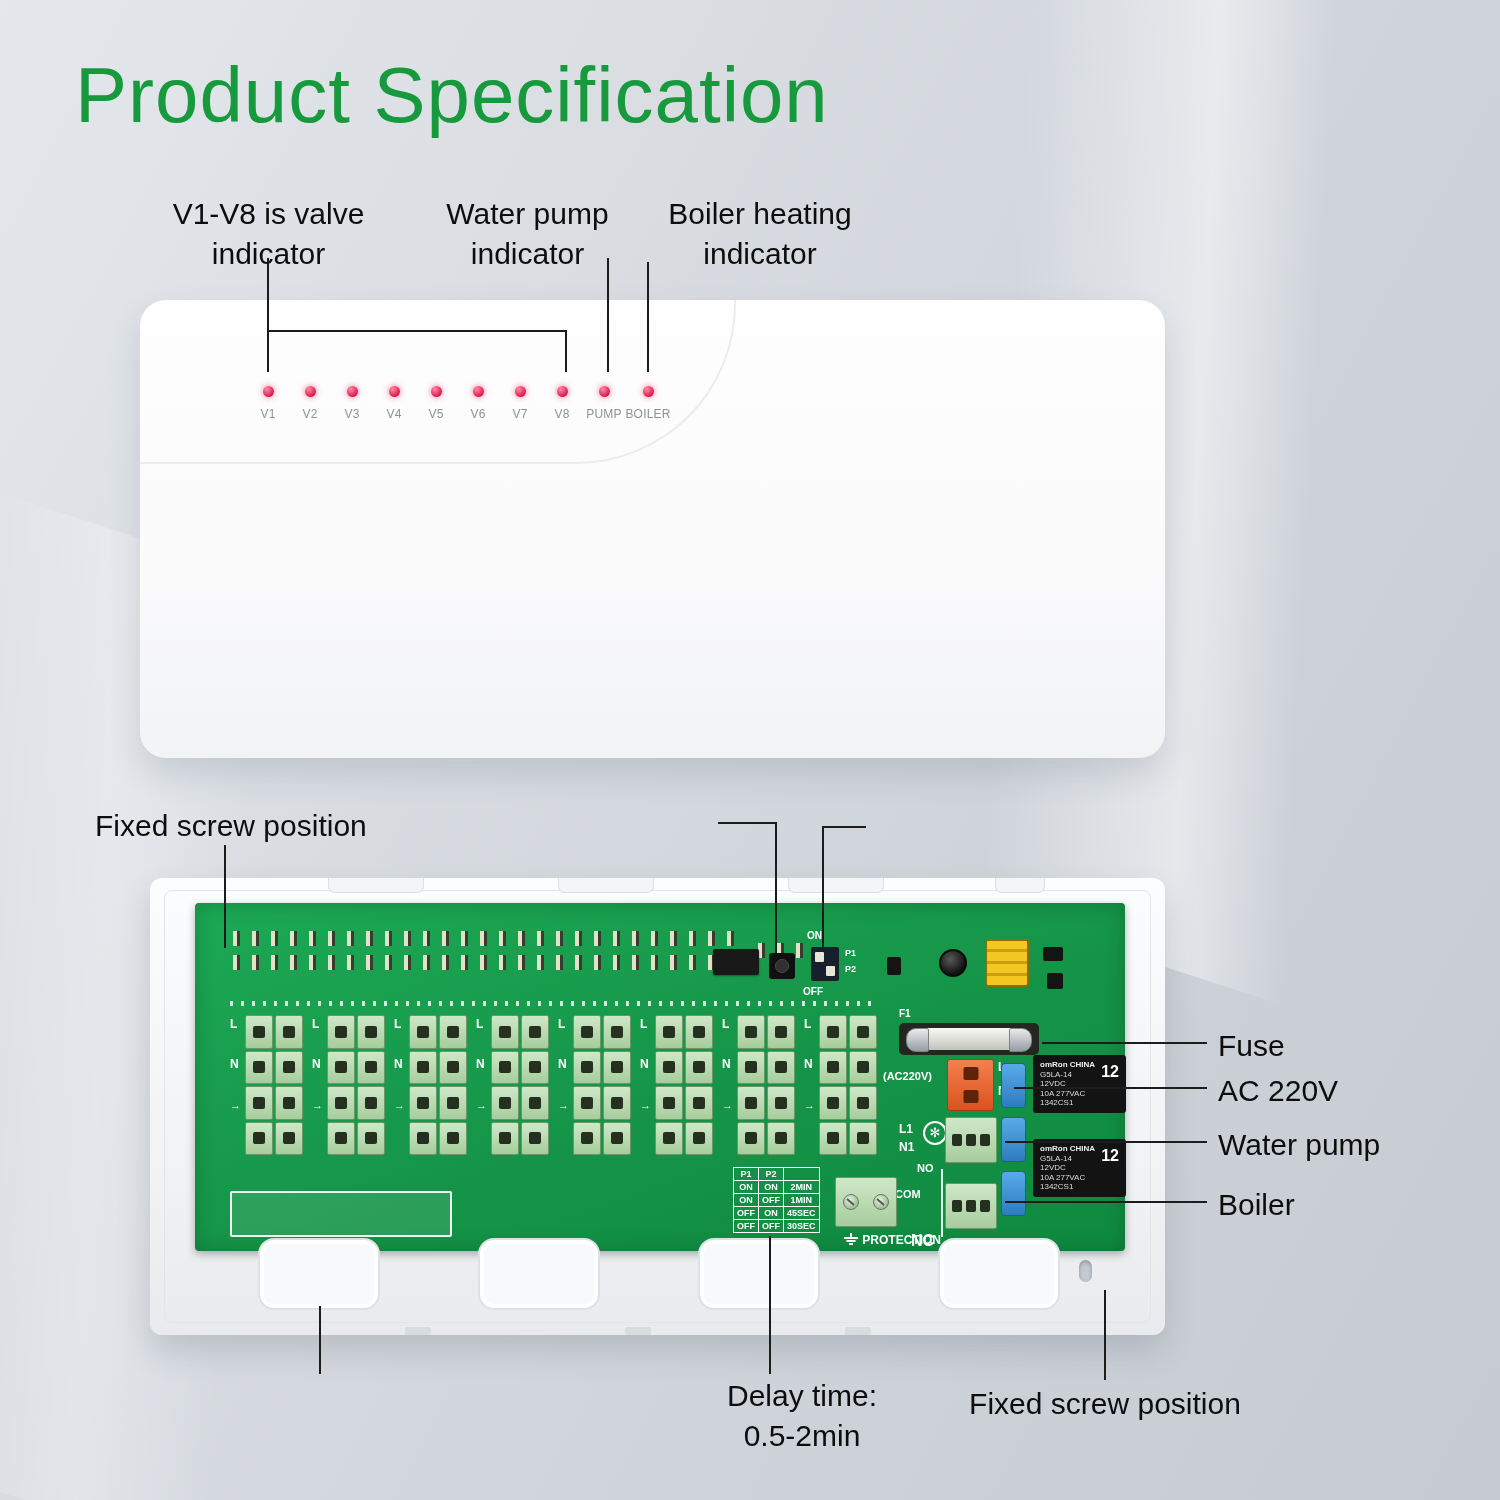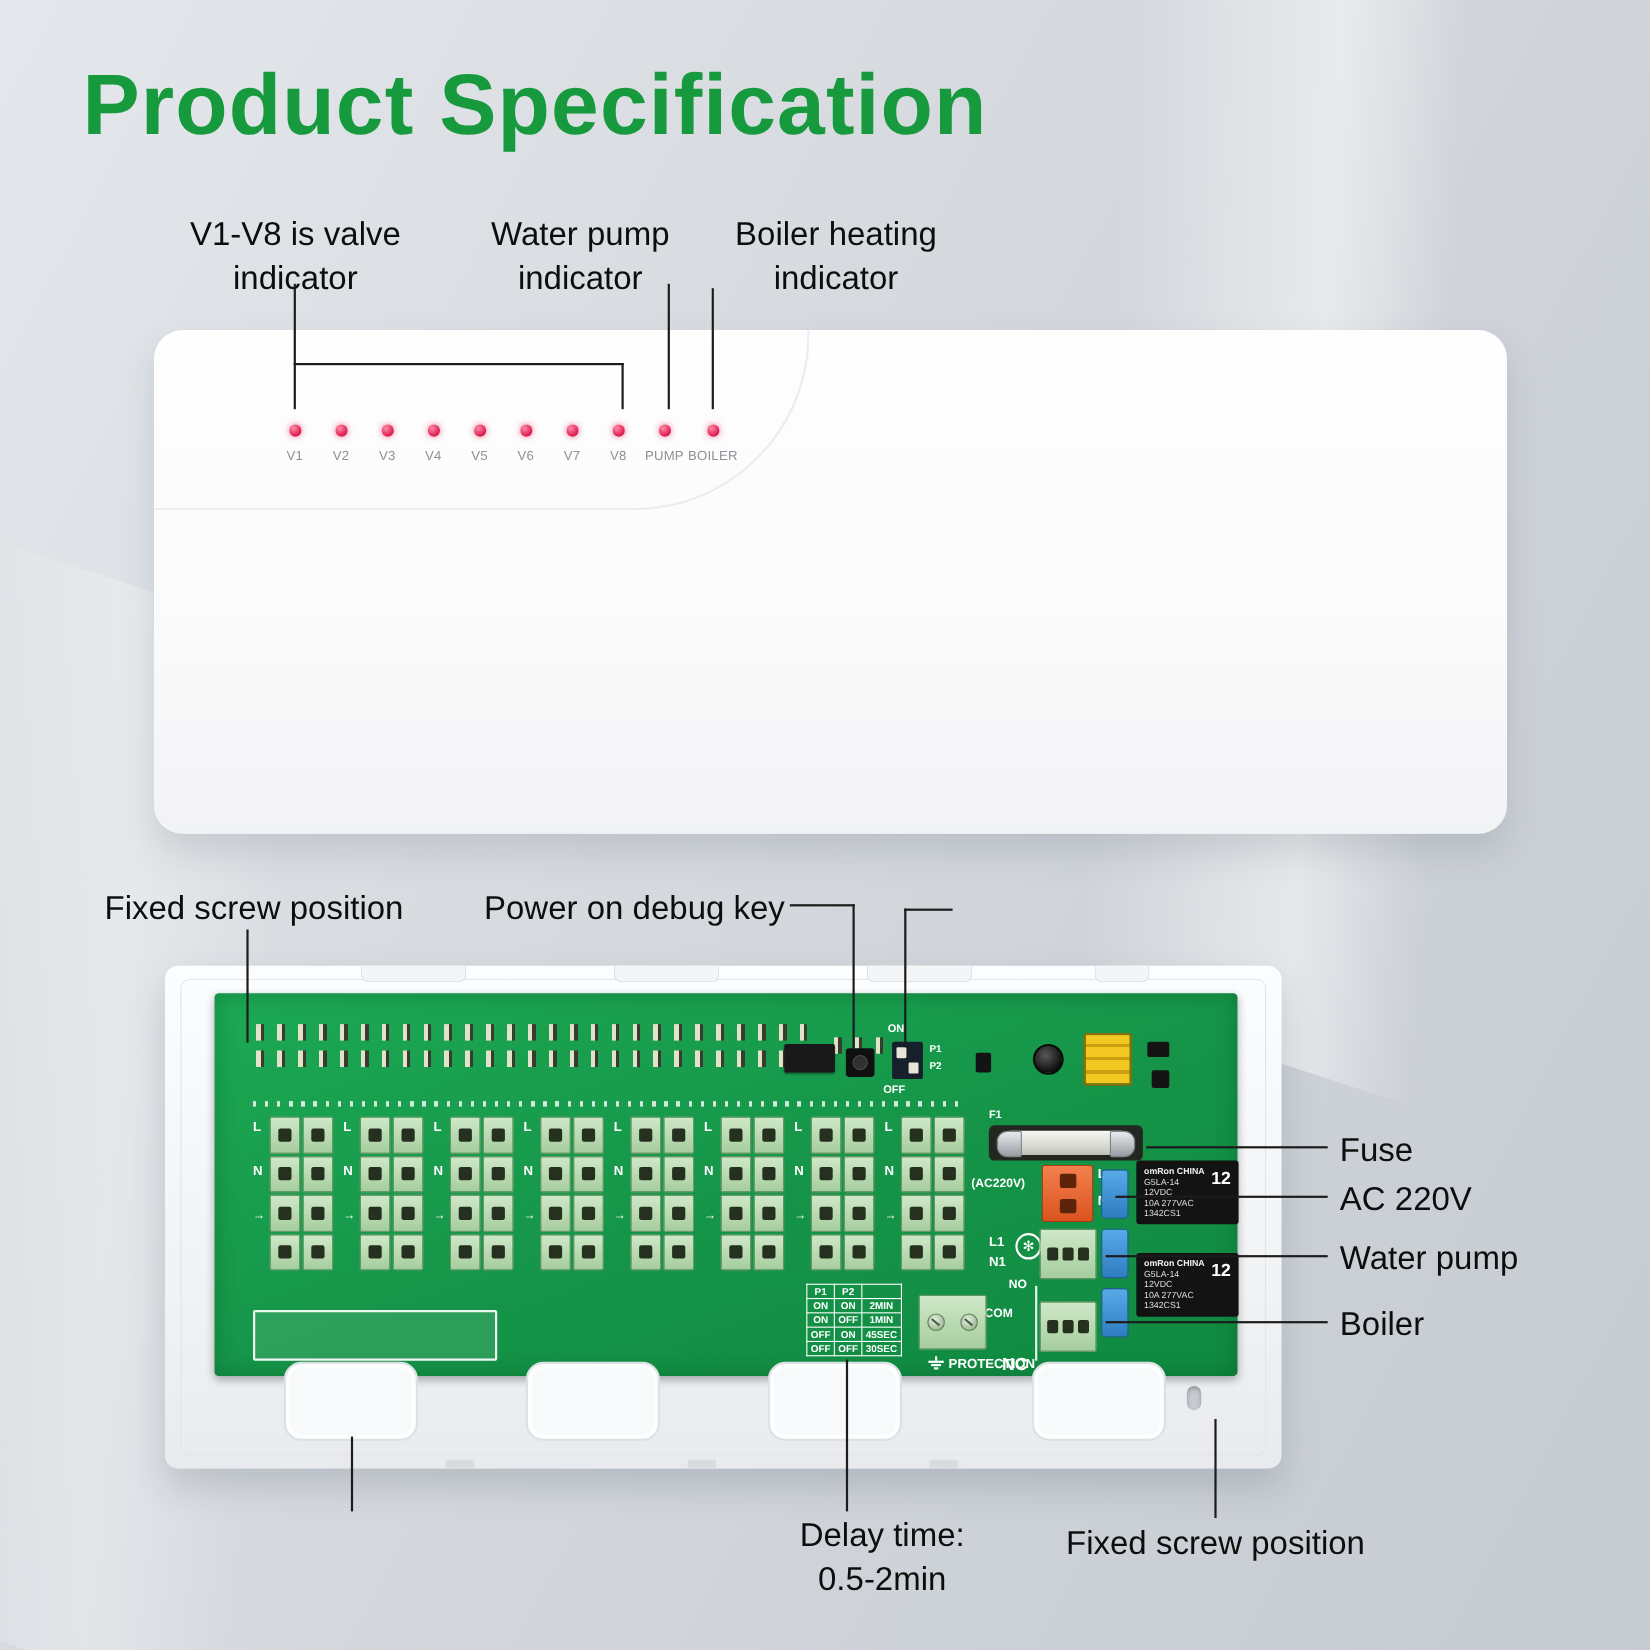--- a/index.html
+++ b/index.html
@@ -2,26 +2,26 @@
 <html><head>
 <meta charset="utf-8">
 <style>
   *{margin:0;padding:0;box-sizing:border-box}
   body{background:#cdd2d8;font-family:"Liberation Sans",sans-serif}
   .canvas{position:relative;width:1500px;height:1500px;margin:0 auto;overflow:hidden;
     background:linear-gradient(118deg,#e4e8ec 0%,#d8dce1 35%,#cdd2d8 70%,#c6cbd2 100%)}
   .streak{position:absolute;pointer-events:none}
   .streak-a{left:850px;top:-150px;width:700px;height:1100px;background:linear-gradient(75deg,rgba(255,255,255,0) 30%,rgba(255,255,255,.5) 50%,rgba(255,255,255,0) 62%);transform:rotate(18deg)}
   .streak-b{left:-250px;top:550px;width:700px;height:950px;background:linear-gradient(75deg,rgba(255,255,255,0) 35%,rgba(255,255,255,.28) 50%,rgba(255,255,255,0) 65%);transform:rotate(18deg)}
-  .title{position:absolute;left:75px;top:50px;font-size:78px;font-weight:700;color:#179a3d;letter-spacing:1px}
+  .title{position:absolute;left:75px;top:50px;font-size:78px;font-weight:400;color:#179a3d;letter-spacing:1px}
   .callout{position:absolute;color:#0d0d0d;font-size:30px;line-height:1.32}
   .c-center{text-align:center}
   .line{position:absolute;background:#1c1c1c;z-index:30}
   
-  .device-top{position:absolute;left:140px;top:300px;width:1230px;height:458px;border-radius:26px;
+  .device-top{position:absolute;left:140px;top:300px;width:1025px;height:458px;border-radius:26px;
     background:linear-gradient(180deg,#fefefe 0%,#fbfbfc 55%,#f2f3f5 100%);box-shadow:0 16px 32px rgba(70,80,95,.16)}
   .lid-groove{position:absolute;left:0;top:0;width:596px;height:164px;border-bottom:2px solid #ececf0;border-right:2px solid #ececf0;border-bottom-right-radius:160px}
   .led-item{position:absolute;top:86px;width:46px;text-align:center}
   .led-dot{width:11px;height:11px;margin:0 auto;border-radius:50%;
     background:radial-gradient(circle at 35% 30%,#ff8aa6,#e02055 65%,#a61238);box-shadow:0 0 6px rgba(228,30,86,.6)}
   .led-label{margin-top:10px;font-size:12px;color:#8d9298;letter-spacing:.2px}
   
   .enclosure{position:absolute;left:150px;top:878px;width:1015px;height:457px;border-radius:12px;
     background:linear-gradient(180deg,#fcfdfe,#eff1f3 70%,#e8eaed);box-shadow:0 16px 32px rgba(70,80,95,.2)}
   .inner-rim{position:absolute;left:14px;top:12px;right:14px;bottom:12px;border:1px solid #e2e5e8;border-radius:8px}
@@ -159,21 +159,20 @@
       <div class="led-dot"></div>
       <div class="led-label">PUMP</div>
     </div>
     <div class="led-item" style="left:482px;width:52px">
       <div class="led-dot"></div>
       <div class="led-label">BOILER</div>
     </div>
   </div>
 
   <div class="callout" style="left:95px;top:806px">Fixed screw position</div>
-  <div class="callout" style="left:440px;top:806px">Power on debug key</div>
 
   <div class="line" style="left:224px;top:845px;width:2px;height:103px"></div>
   <div class="line" style="left:718px;top:822px;width:59px;height:2px"></div>
   <div class="line" style="left:775px;top:822px;width:2px;height:131px"></div>
   <div class="line" style="left:822px;top:826px;width:44px;height:2px"></div>
   <div class="line" style="left:822px;top:826px;width:2px;height:126px"></div>
 
   <div class="enclosure">
     <div class="inner-rim"></div>
     <div class="clip" style="left:178px;width:96px"></div>

